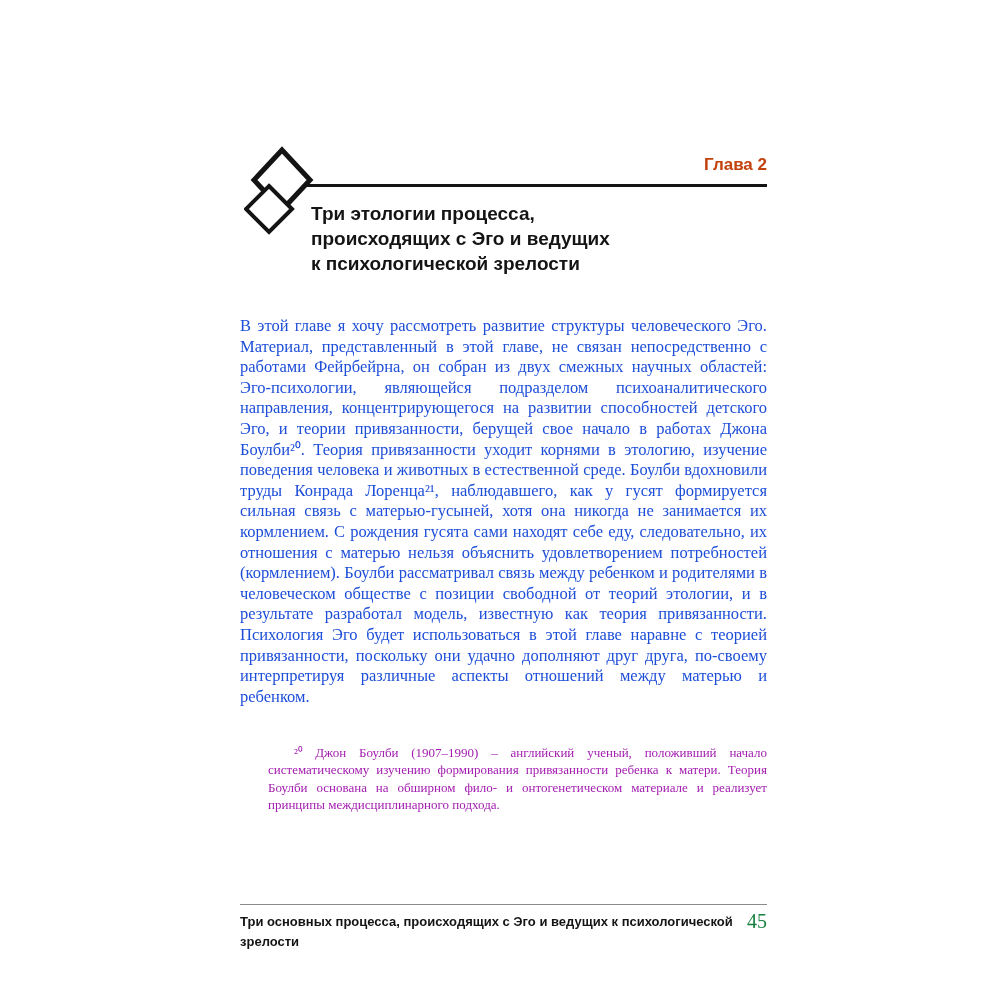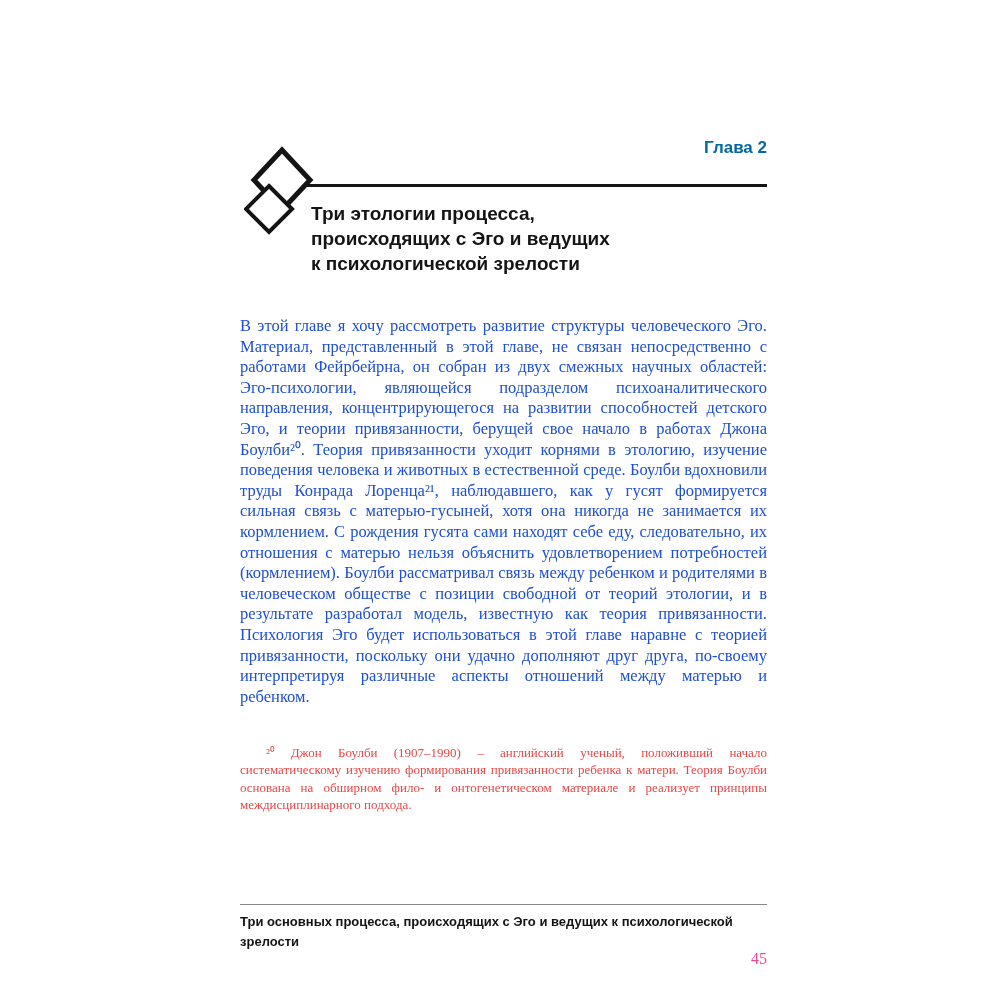--- a/index.html
+++ b/index.html
@@ -9,24 +9,24 @@
     font-family:"Liberation Serif", serif;
     color:#161616;
   }
   .page {
     position:relative;
     width:1000px; height:1000px;
     background:#ffffff;
     overflow:hidden;
   }
   .chapter-label {
-    position:absolute; top:138px; left:240px; width:527px;
+    position:absolute; top:155px; left:240px; width:527px;
     text-align:right;
     font-family:"Liberation Sans", sans-serif;
-    font-weight:700; font-size:17px; color:#0369a1;
+    font-weight:700; font-size:17px; color:#c2410c;
   }
   .header-rule {
     position:absolute; top:184px; left:296px; width:471px; height:3px;
     background:#141414; z-index:1;
   }
   .logo {
     position:absolute; top:146px; left:244px; z-index:2;
   }
   .chapter-title {
     position:absolute; top:201px; left:311px; width:456px;
@@ -41,37 +41,38 @@
     text-align:justify;
     color:#1d4ed8;
   }
   .footnotes {
     position:absolute; top:744px; left:240px; width:527px;
   }
   .footnote {
     font-size:13px; line-height:17.3px;
     text-align:justify;
     text-indent:26px;
-    color:#ef4444;
+    color:#a21caf;
+    margin-left:28px;
   }
   .footer-rule {
     position:absolute; top:904px; left:240px; width:527px; height:1px;
     background:#8a8a8a;
   }
   .running-title {
     position:absolute; top:912px; left:240px; max-width:505px;
     font-family:"Liberation Sans", sans-serif;
     font-weight:700; font-size:13px; line-height:20px;
     color:#141414;
   }
   .page-number {
-    position:absolute; top:950px; left:640px; width:127px;
+    position:absolute; top:910px; left:640px; width:127px;
     text-align:right;
     font-family:"Liberation Serif", serif;
-    font-size:16px; color:#ec4899;
+    font-size:20px; color:#15803d;
   }
 </style>
 </head>
 <body>
 
 <div class="page">
 
   <div class="chapter-label">Глава 2</div>
 
   <div class="header-rule"></div>

